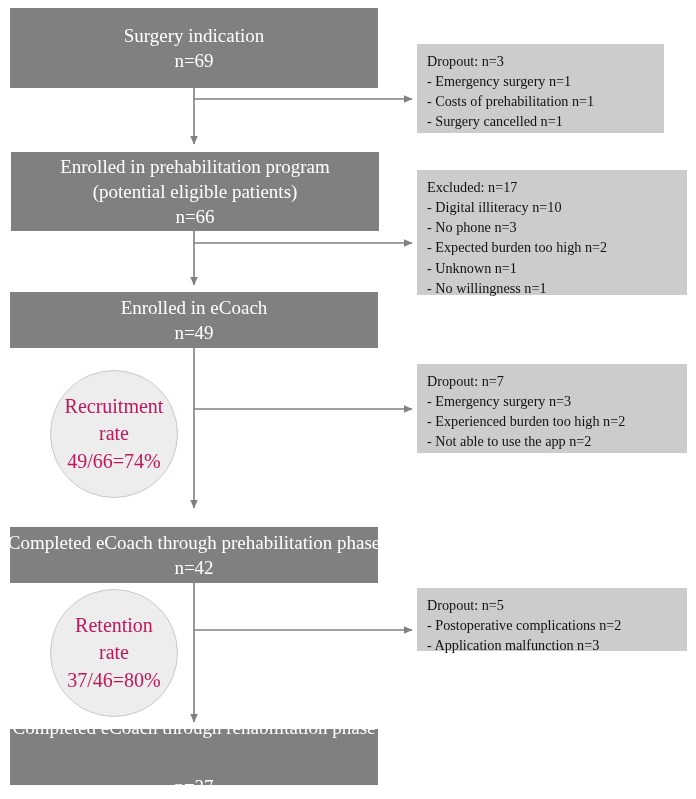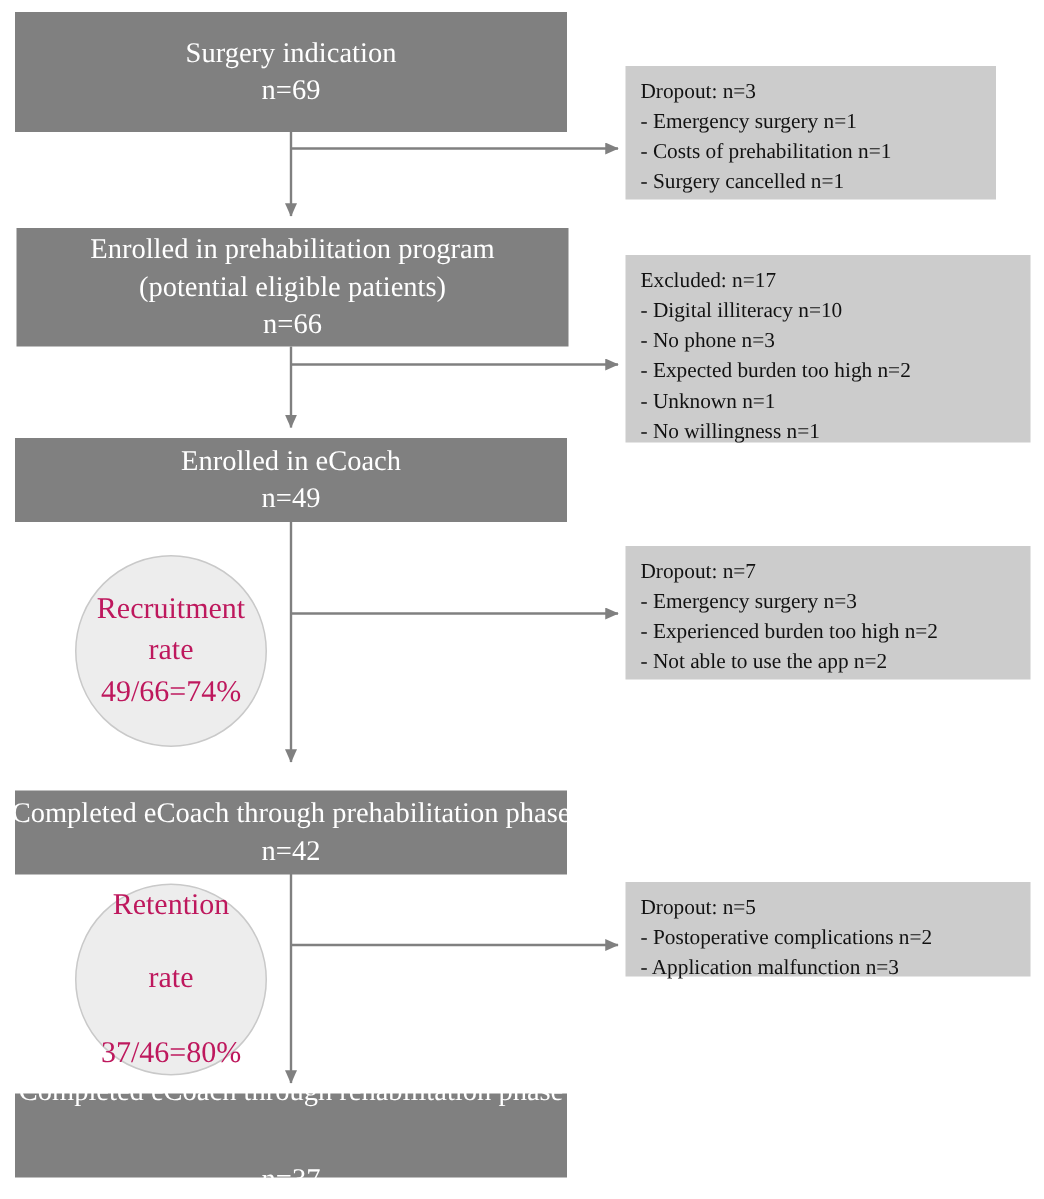--- a/index.html
+++ b/index.html
@@ -147,19 +147,19 @@
     <span class="line">- Postoperative complications n=2</span>
     <span class="line">- Application malfunction n=3</span>
   </div>
 
   <div class="rate-circle" style="left:50px; top:370px; width:128px; height:128px;">
     <span class="line">Recruitment</span>
     <span class="line">rate</span>
     <span class="line">49/66=74%</span>
   </div>
 
-  <div class="rate-circle" style="left:50px; top:589px; width:128px; height:128px;justify-content:space-between;">
+  <div class="rate-circle" style="left:50px; top:589px; width:128px; height:128px;">
     <span class="line">Retention</span>
     <span class="line">rate</span>
     <span class="line">37/46=80%</span>
   </div>
 
 </div>
 
 </body></html>

